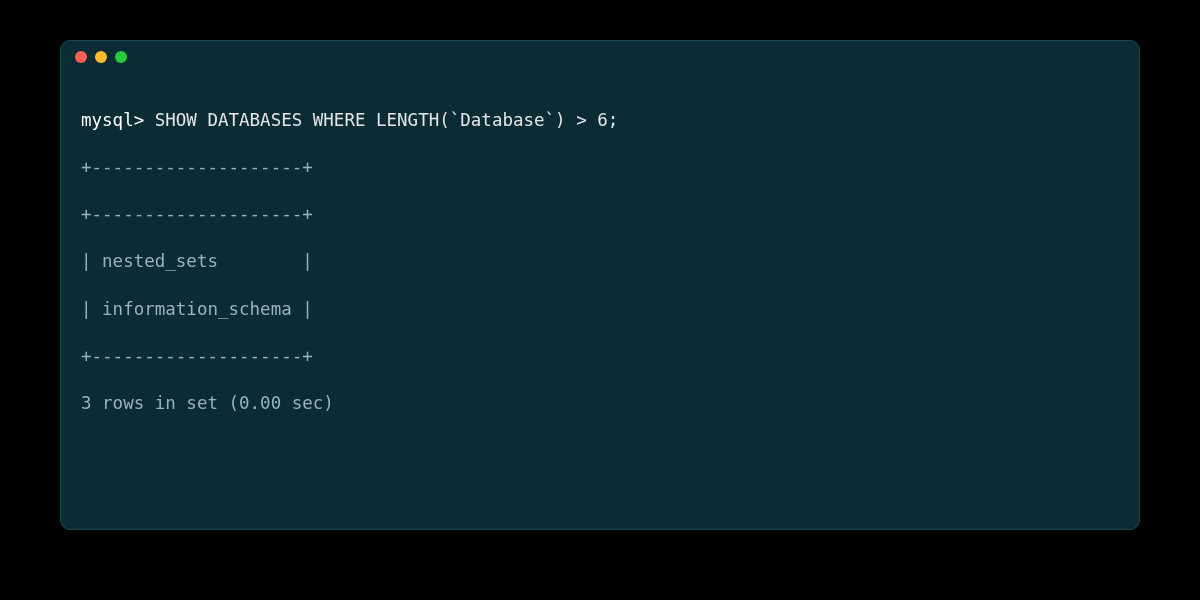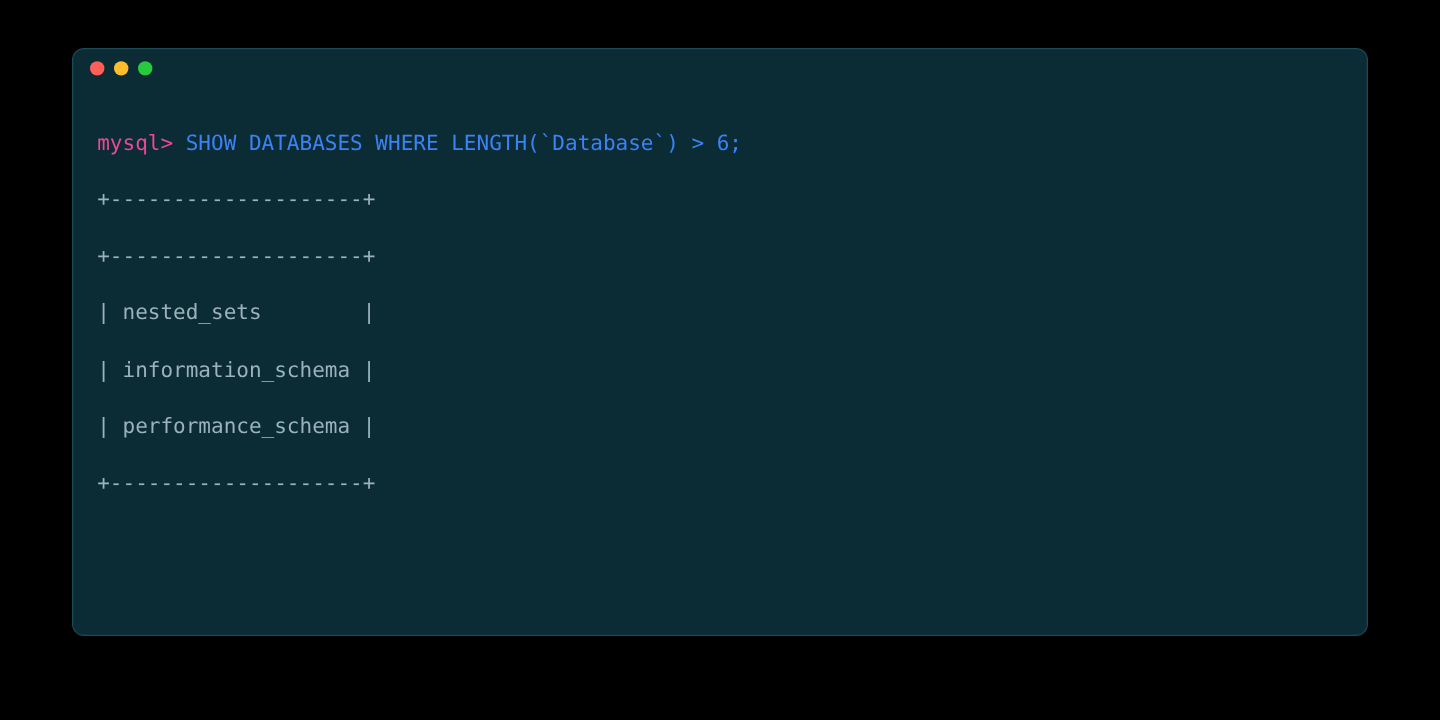--- a/index.html
+++ b/index.html
@@ -39,36 +39,36 @@
     .dot-green { background: #27c93f; }
     .terminal-body {
       padding: 12px 20px 20px 20px;
       font-size: 17.5px;
       line-height: 1.35;
       color: #9bb2b8;
       white-space: pre;
       font-weight: 500;
     }
     .line { display: block; }
-    .prompt-text { color: #ec4899; }
-    .cmd-text { color: #3b82f6; margin-top: 27px; }
+    .prompt-text { color: #ffffff; }
+    .cmd-text { color: #e5e5e5; margin-top: 27px; }
   </style>
 </head>
 <body>
 
 <div class="terminal-window">
   <div class="titlebar">
     <div class="dot dot-red"></div>
     <div class="dot dot-yellow"></div>
     <div class="dot dot-green"></div>
   </div>
   <div class="terminal-body">
 <span class="line"><span class="prompt-text">mysql&gt;</span><span class="cmd-text"> SHOW DATABASES WHERE LENGTH(`Database`) &gt; 6;</span></span>
 <span class="line">+--------------------+</span>
 <span class="line">+--------------------+</span>
 <span class="line">| nested_sets        |</span>
 <span class="line">| information_schema |</span>
-<span class="line">| performance_schema |</span>
 <span class="line">+--------------------+</span>
+<span class="line">3 rows in set (0.00 sec)</span>
 <span class="line"></span>
 
 </div>
 </div>
 
 </body></html>

